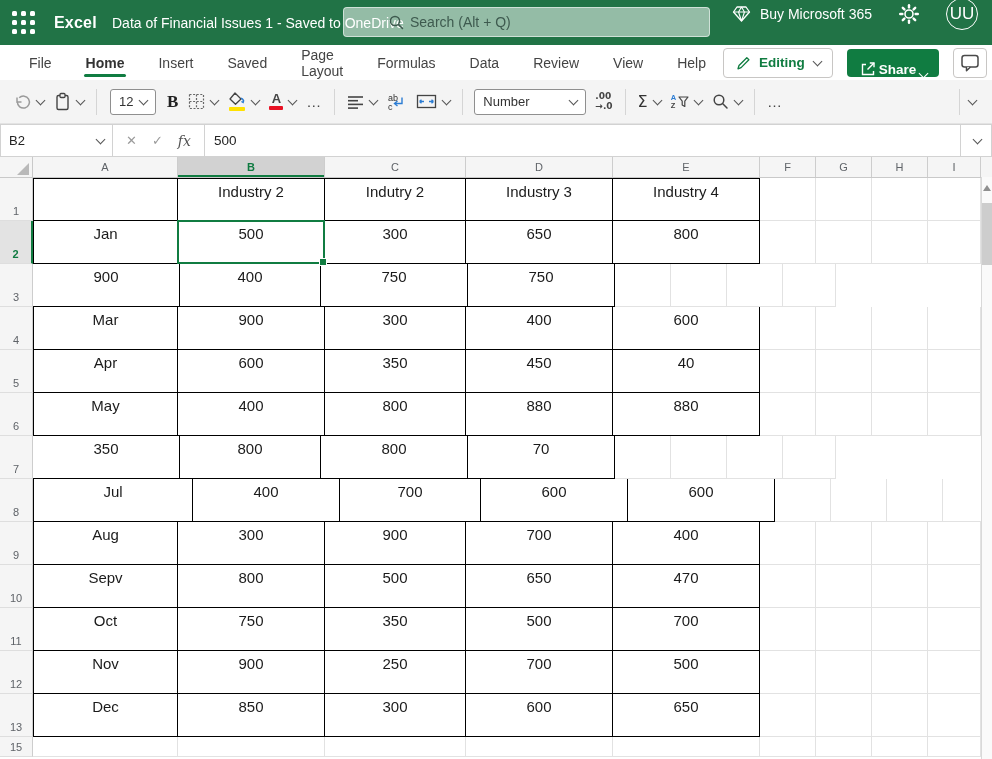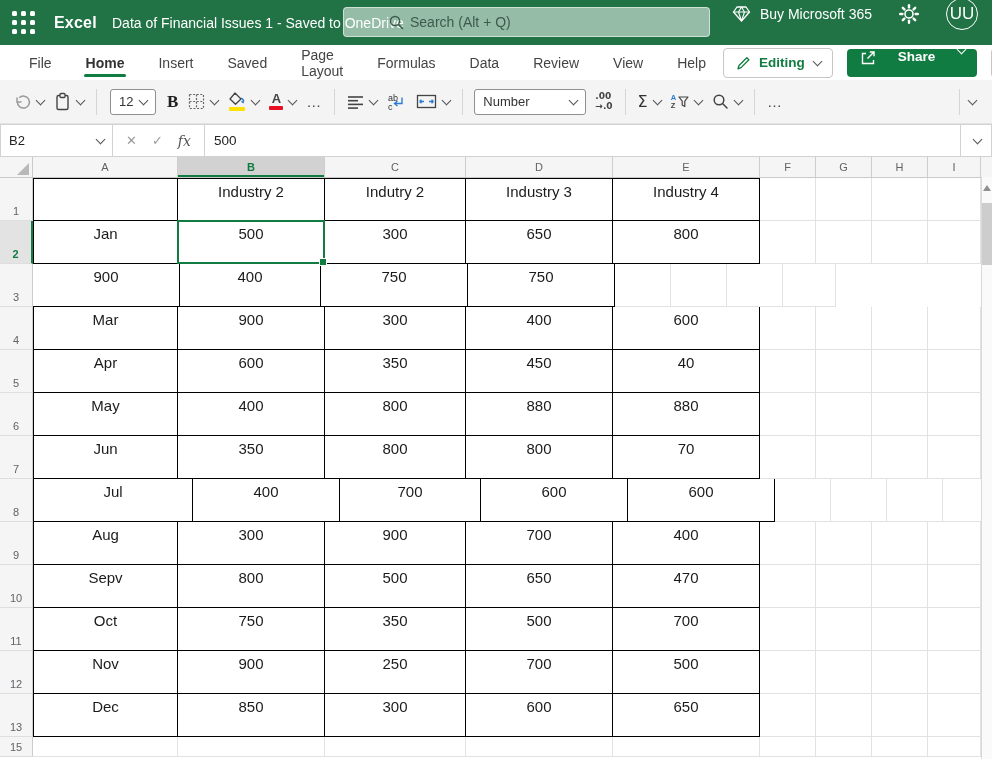--- a/index.html
+++ b/index.html
@@ -25,21 +25,21 @@
   .avatar{width:32px;height:32px;border-radius:50%;border:1.6px solid #fff;box-sizing:border-box;display:flex;align-items:center;justify-content:center;color:#ffffff;font-size:17px;cursor:pointer;text-align:right;}
   
   .menubar{position:absolute;top:45px;left:0;right:0;height:35px;background:#fff;display:flex;align-items:center;}
   .tabs{display:flex;align-items:stretch;height:35px;padding-left:12px;}
   .mtab{position:relative;padding:0 17px;display:flex;align-items:center;font-size:14px;color:#444;cursor:pointer;}
   .mtab.active{font-weight:bold;color:#333;}
   .mtab.active::after{content:"";position:absolute;left:15px;right:15px;bottom:3px;height:3px;background:#107C41;border-radius:2px;}
   .menu-right{margin-left:auto;display:flex;align-items:center;gap:14px;padding-right:12px;}
   .editing-btn{display:flex;align-items:center;gap:7px;height:28px;padding:0 11px;border:1px solid #c8c6c4;border-radius:4px;background:#fff;cursor:pointer;}
   .editing-btn .elabel{color:#107C41;font-size:13.5px;font-weight:bold;}
-  .share-btn{display:flex;align-items:flex-start;gap:21px;height:28px;padding:0 12px;border-radius:4px;background:#107C41;cursor:pointer;}
+  .share-btn{display:flex;align-items:flex-end;gap:2px;height:28px;padding:0 12px;border-radius:4px;background:#107C41;cursor:pointer;}
   .share-btn .slabel{color:#fff;font-size:13.5px;font-weight:bold;}
   .share-btn .chev{border-color:#fff;}
   .comment-btn{width:32px;height:28px;border:1px solid #c8c6c4;border-radius:4px;background:#fff;display:flex;align-items:center;justify-content:center;cursor:pointer;}
   
   .ribbon{position:absolute;top:80px;left:0;right:0;height:43px;background:#f4f4f4;display:flex;align-items:center;padding-left:8px;box-sizing:border-box;}
   .tbtn{display:flex;align-items:center;gap:4px;padding:4px 5px;border-radius:3px;cursor:pointer;}
   .chev{display:inline-block;width:6px;height:6px;border-right:1.4px solid #555;border-bottom:1.4px solid #555;transform:rotate(45deg);margin:-3px 0 0 2px;}
   .vdiv{width:1px;height:26px;background:#d5d5d5;margin:0 7px;flex:none;}
   .selbox{background:#fff;border:1px solid #8f8f8f;border-radius:3px;height:26px;display:flex;align-items:center;justify-content:space-between;padding:0 8px;font-size:13px;color:#333;box-sizing:border-box;cursor:pointer;}
   .fontsize{width:46px;margin:0 6px;}
@@ -430,21 +430,20 @@
       <div class="g-cell tbl" style="width: 141px;">800</div>
       <div class="g-cell tbl" style="width: 147px;">880</div>
       <div class="g-cell tbl" style="width: 147px;">880</div>
       <div class="g-cell" style="width: 56px;"></div>
       <div class="g-cell" style="width: 56px;"></div>
       <div class="g-cell" style="width: 56px;"></div>
       <div class="g-cell" style="width: 53px;"></div>
     </div>
     <div class="g-row" style="height: 43px;">
       <div class="g-rh">7</div>
-      <div class="g-cell tbl tl" style="width: 145px;">Jun</div>
       <div class="g-cell tbl" style="width: 147px;">350</div>
       <div class="g-cell tbl" style="width: 141px;">800</div>
       <div class="g-cell tbl" style="width: 147px;">800</div>
       <div class="g-cell tbl" style="width: 147px;">70</div>
       <div class="g-cell" style="width: 56px;"></div>
       <div class="g-cell" style="width: 56px;"></div>
       <div class="g-cell" style="width: 56px;"></div>
       <div class="g-cell" style="width: 53px;"></div>
     </div>
     <div class="g-row" style="height: 43px;">

